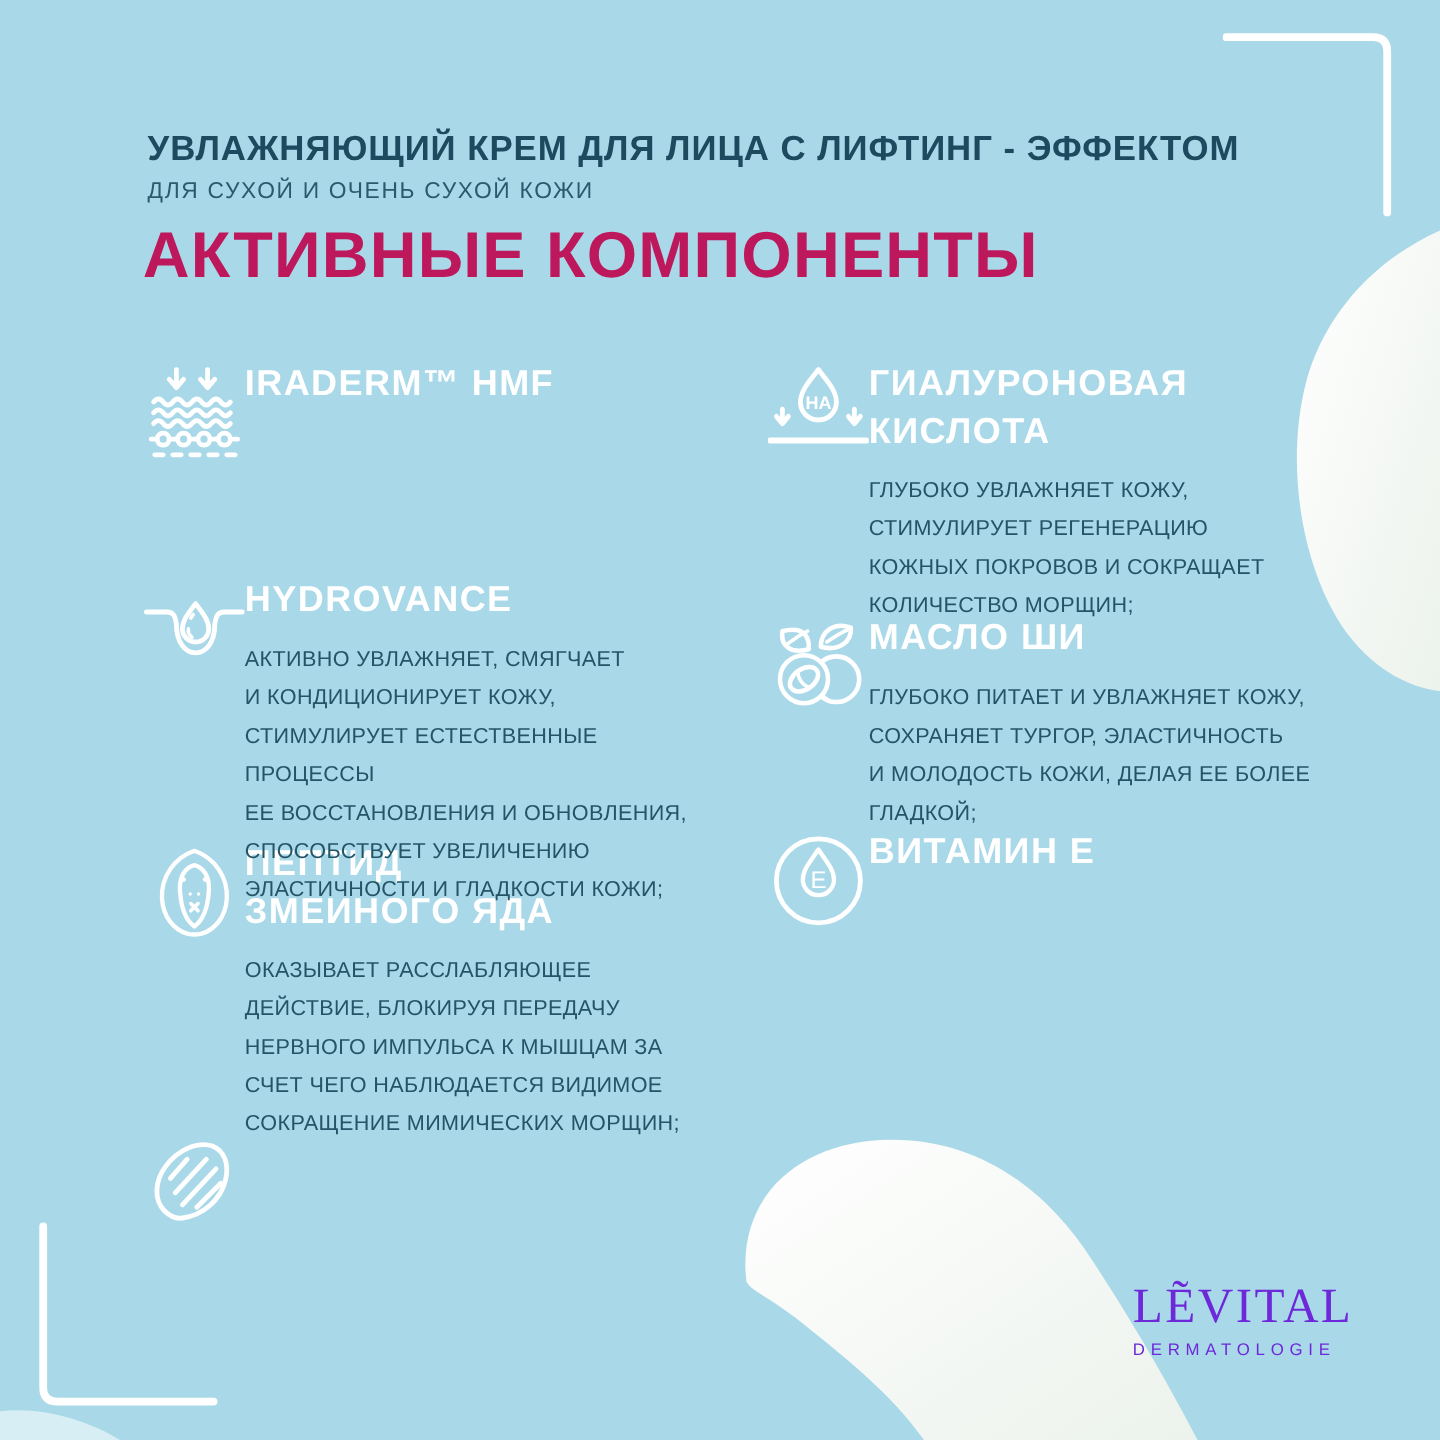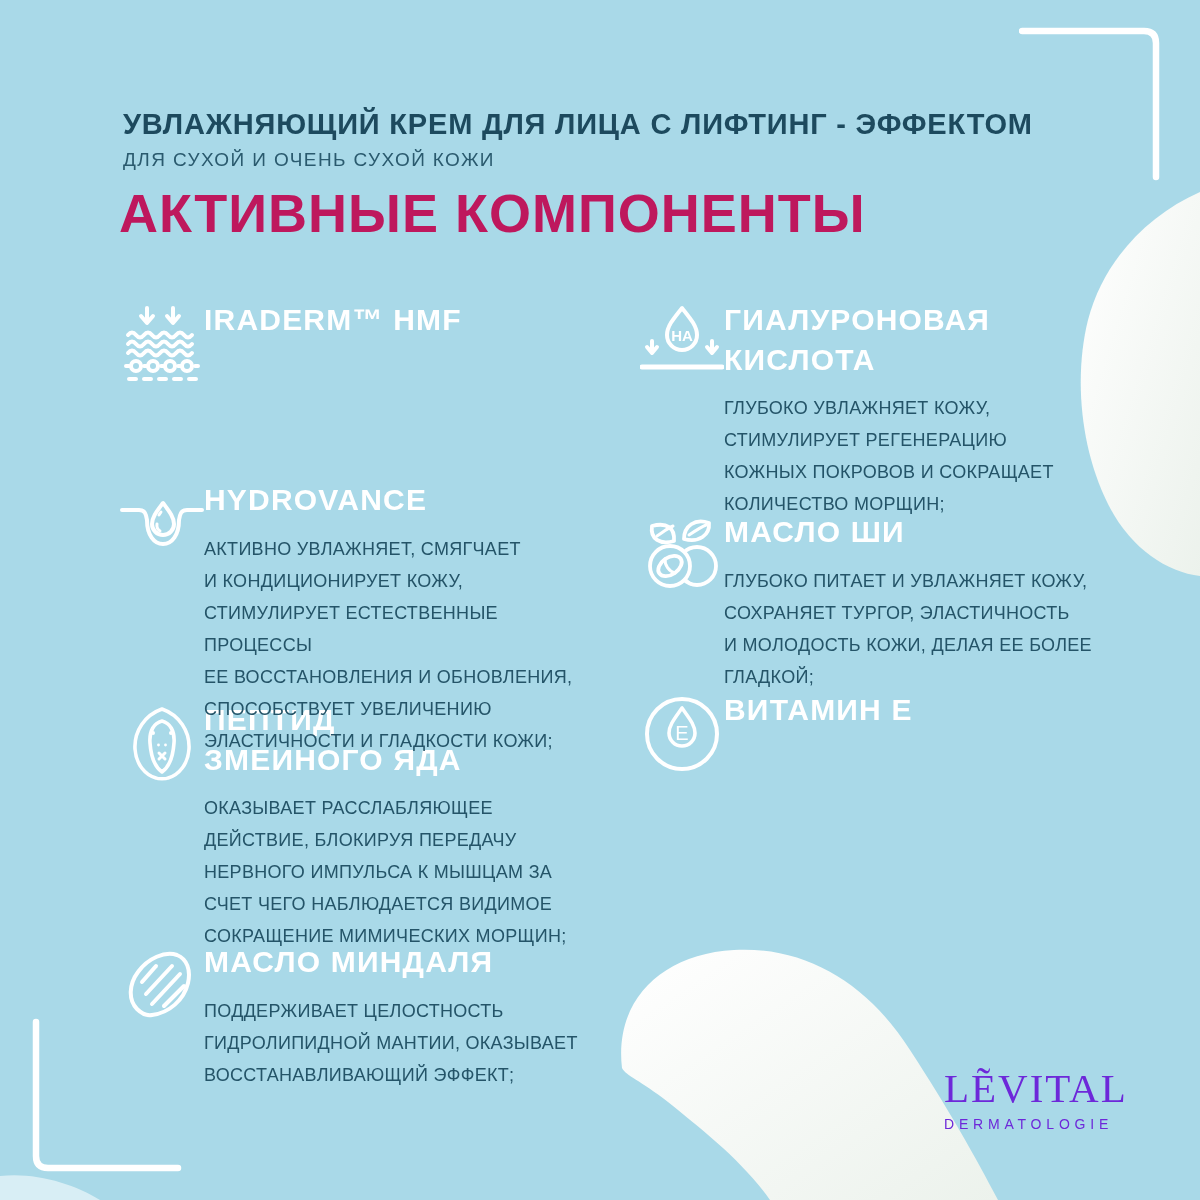--- a/index.html
+++ b/index.html
@@ -154,26 +154,20 @@
         <svg class="icon" viewBox="0 0 84 84">
           <g stroke="#fff" stroke-width="4" fill="none" stroke-linecap="round" stroke-linejoin="round">
             <path d="M17,65 C8,56 9,40 18,28 C28,14 45,7 57,11 C67,15 71,26 68,39 C64,56 49,69 32,71 C26,72 21,69 17,65 Z"></path>
             <path d="M22,38 L36,22"></path>
             <path d="M26,50 L52,22"></path>
             <path d="M32,60 L60,30"></path>
             <path d="M44,62 L64,42"></path>
           </g>
         </svg>
       </span>
-      <div class="txt">
-        <h2>МАСЛО МИНДАЛЯ</h2>
-        <p>ПОДДЕРЖИВАЕТ ЦЕЛОСТНОСТЬ
-ГИДРОЛИПИДНОЙ МАНТИИ, ОКАЗЫВАЕТ
-ВОССТАНАВЛИВАЮЩИЙ ЭФФЕКТ;</p>
-      </div>
     </section>
 
     <section class="item right-col" style="top:512px;">
       <span class="iconbox">
         <svg class="icon" viewBox="0 0 84 84">
           <g stroke="#fff" stroke-width="3.8" fill="none" stroke-linecap="round" stroke-linejoin="round">
             <path d="M34,27 C20,31 10,25 12,12 C27,8 35,14 34,27 Z"></path>
             <path d="M17,22 C23,18 28,14 33,12" stroke-width="3"></path>
             <path d="M44,25 C44,12 55,4 69,9 C70,21 59,29 44,25 Z"></path>
             <path d="M49,21 C55,17 61,13 66,11" stroke-width="3"></path>

